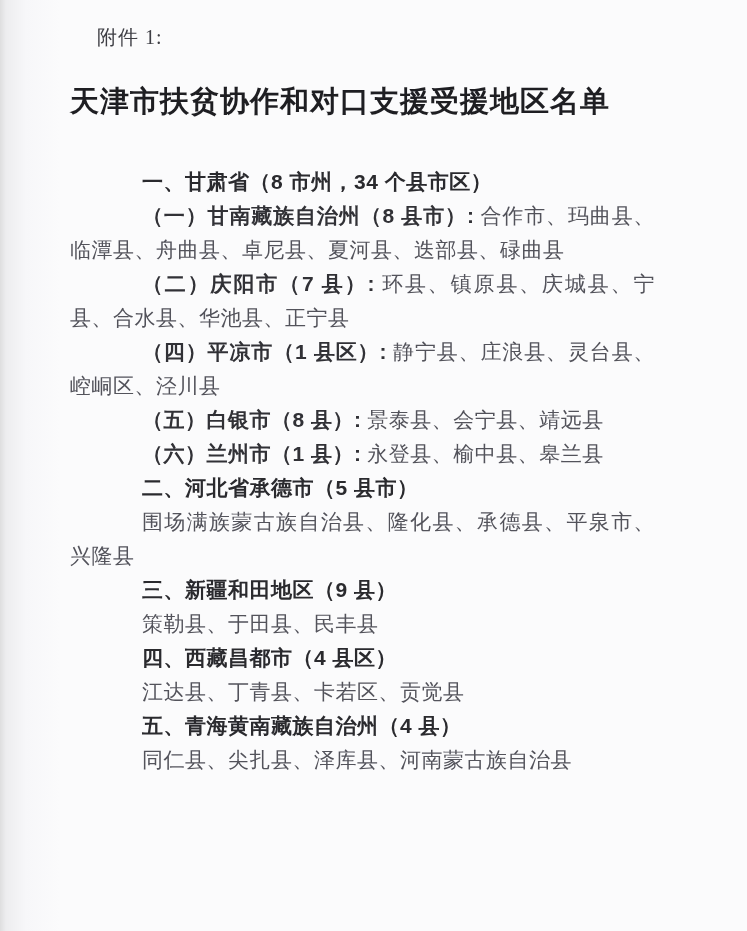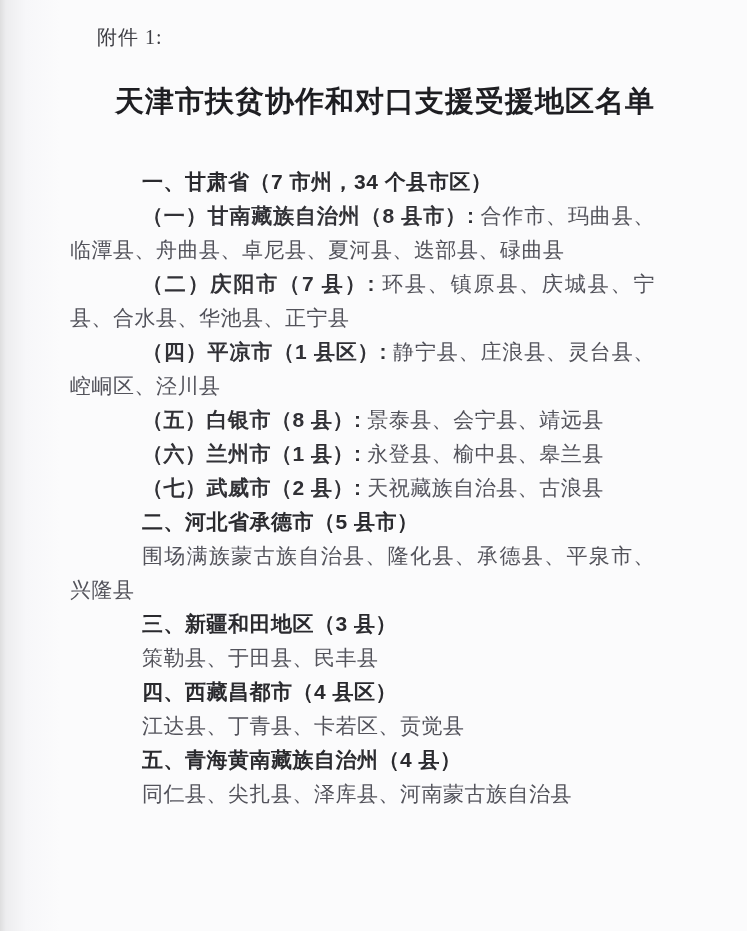--- a/index.html
+++ b/index.html
@@ -29,21 +29,21 @@
     line-height: 26px;
     color: #3e3e44;
     font-family: "Liberation Serif", serif;
     letter-spacing: 1px;
   }
   .title {
     margin: 28px 0 41px 0;
     font-size: 29px;
     line-height: 46px;
     font-weight: bold;
-    text-align: right;
+    text-align: left;
     color: #1e1e22;
     letter-spacing: 1px;
     font-family: "Liberation Sans", sans-serif;
   }
   .content p {
     margin: 0;
     font-size: 21px;
     line-height: 34px;
     text-indent: 72px;
     text-align: justify;
@@ -71,39 +71,38 @@
 <body>
 
 <div class="page">
 
   <div class="attachment">附件 1:</div>
 
   <h1 class="title">天津市扶贫协作和对口支援受援地区名单</h1>
 
   <div class="content">
 
-    <p class="heading">一、甘肃省（7 市州，34 个县市区）</p>
+    <p class="heading">一、甘肃省（8 市州，34 个县市区）</p>
 
     <p class="sub-item"><span class="sub-label">（一）甘南藏族自治州（8 县市）:</span> <span class="sub-text">合作市、玛曲县、临潭县、舟曲县、卓尼县、夏河县、迭部县、碌曲县</span></p>
 
     <p class="sub-item"><span class="sub-label">（二）庆阳市（7 县）:</span> <span class="sub-text">环县、镇原县、庆城县、宁县、合水县、华池县、正宁县</span></p>
 
 
     <p class="sub-item"><span class="sub-label">（四）平凉市（1 县区）:</span> <span class="sub-text">静宁县、庄浪县、灵台县、崆峒区、泾川县</span></p>
 
     <p class="sub-item"><span class="sub-label">（五）白银市（8 县）:</span> <span class="sub-text">景泰县、会宁县、靖远县</span></p>
 
     <p class="sub-item"><span class="sub-label">（六）兰州市（1 县）:</span> <span class="sub-text">永登县、榆中县、皋兰县</span></p>
 
-    <p class="sub-item"><span class="sub-label">（七）武威市（2 县）:</span> <span class="sub-text">天祝藏族自治县、古浪县</span></p>
 
     <p class="heading">二、河北省承德市（5 县市）</p>
     <p class="body-text">围场满族蒙古族自治县、隆化县、承德县、平泉市、兴隆县</p>
 
-    <p class="heading">三、新疆和田地区（3 县）</p>
+    <p class="heading">三、新疆和田地区（9 县）</p>
     <p class="body-text">策勒县、于田县、民丰县</p>
 
     <p class="heading">四、西藏昌都市（4 县区）</p>
     <p class="body-text">江达县、丁青县、卡若区、贡觉县</p>
 
     <p class="heading">五、青海黄南藏族自治州（4 县）</p>
     <p class="body-text">同仁县、尖扎县、泽库县、河南蒙古族自治县</p>
 
   </div>
 </div>

